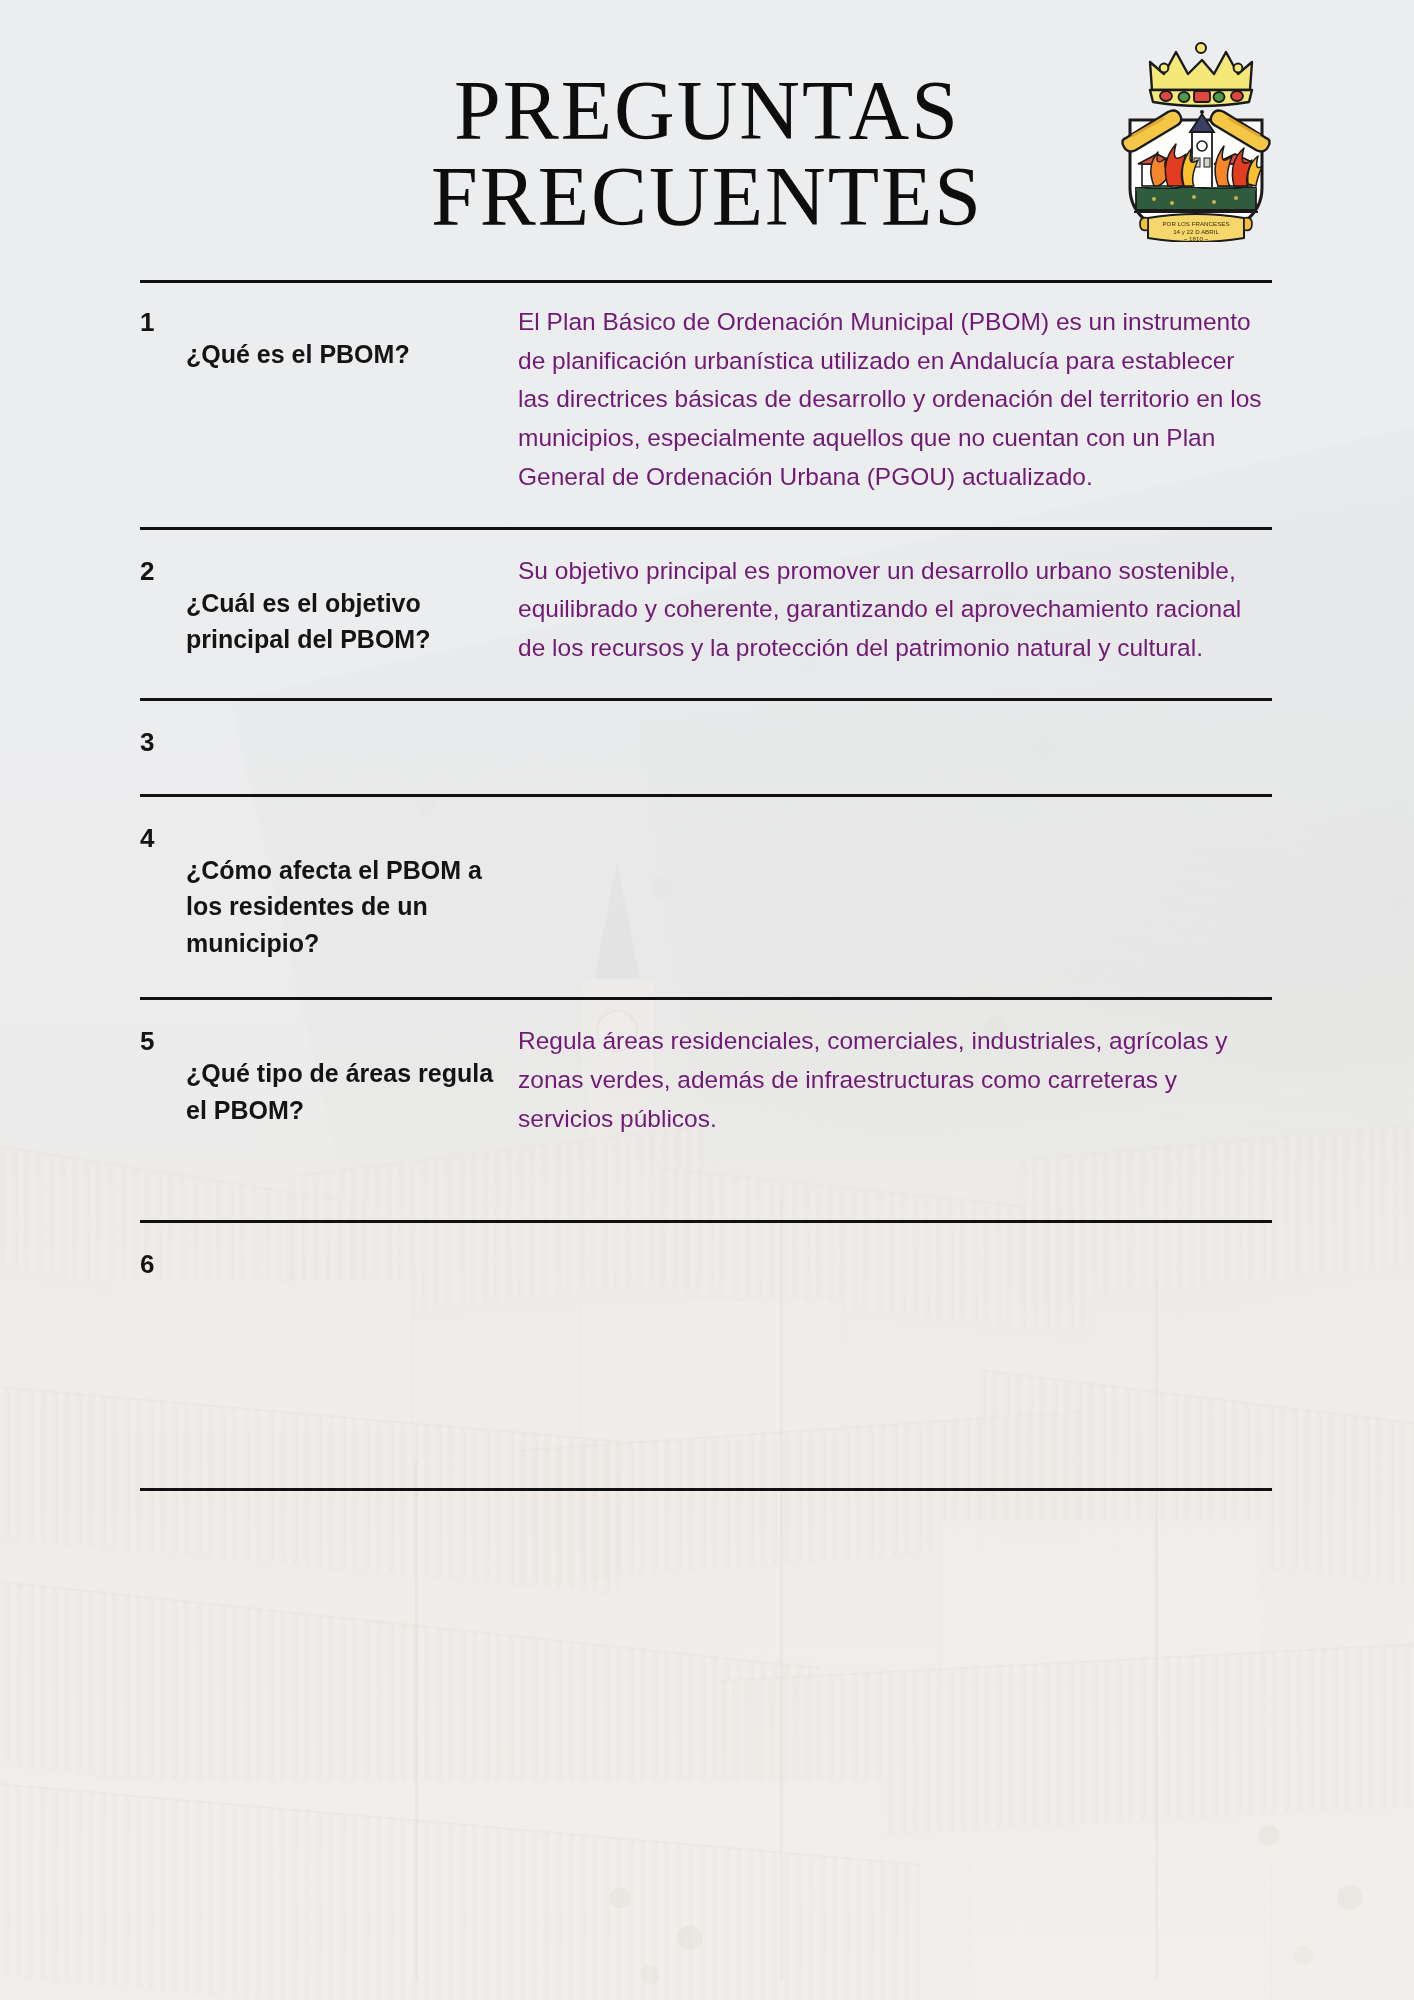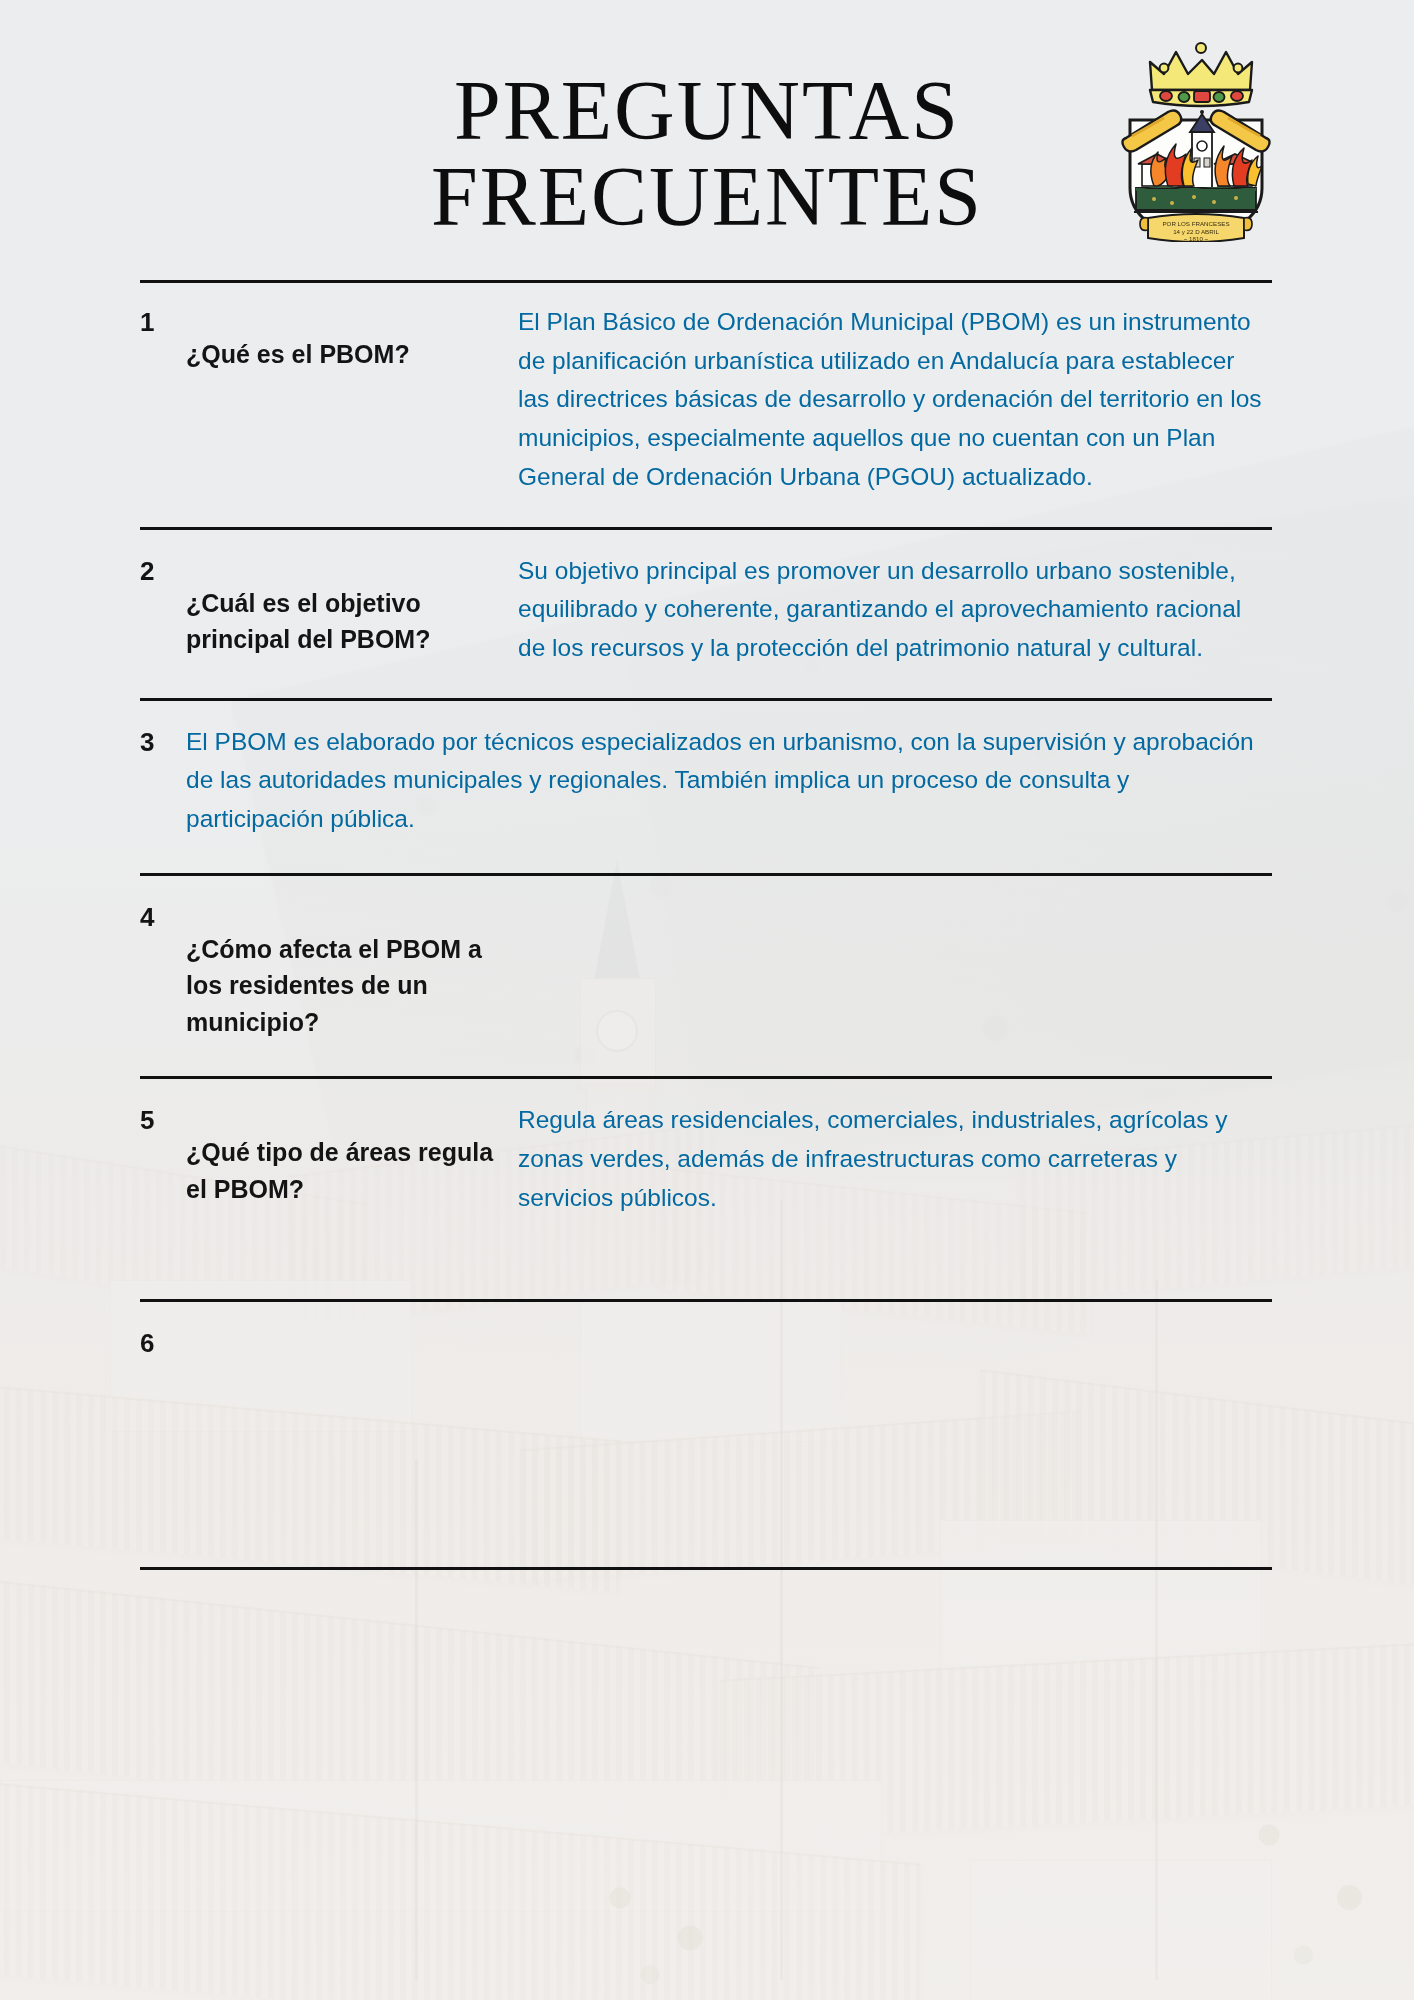--- a/index.html
+++ b/index.html
@@ -229,21 +229,21 @@
     line-height: 1.46;
     padding-top: 1px;
     padding-right: 14px;
     box-sizing: border-box;
     margin-top: 32px;
   }
   .answer {
     flex: 1 1 auto;
     font-size: 24.5px;
     font-weight: 400;
-    color: #0369a1;
+    color: #701a75;
     line-height: 1.58;
   }
 
   .row.r1 { padding-top: 20px; padding-bottom: 30px; }
   .row.r2 { padding-top: 22px; padding-bottom: 30px; }
   .row.r3 { padding-top: 22px; padding-bottom: 34px; }
   .row.r4 { padding-top: 22px; padding-bottom: 36px; }
   .row.r5 { padding-top: 22px; padding-bottom: 82px; }
   .row.r6 { padding-top: 22px; padding-bottom: 206px; }
 
@@ -389,21 +389,20 @@
     <div class="divider"></div>
     <div class="row r2">
       <div class="num">2</div>
       <div class="question">¿Cuál es el objetivo principal del PBOM?</div>
       <div class="answer">Su objetivo principal es promover un desarrollo urbano sostenible, equilibrado y coherente, garantizando el aprovechamiento racional de los recursos y la protección del patrimonio natural y cultural.</div>
     </div>
 
     <div class="divider"></div>
     <div class="row r3">
       <div class="num">3</div>
-      <div class="answer">El PBOM es elaborado por técnicos especializados en urbanismo, con la supervisión y aprobación de las autoridades municipales y regionales. También implica un proceso de consulta y participación pública.</div>
     </div>
 
     <div class="divider"></div>
     <div class="row r4">
       <div class="num">4</div>
       <div class="question">¿Cómo afecta el PBOM a los residentes de un municipio?</div>
     </div>
 
     <div class="divider"></div>
     <div class="row r5">

